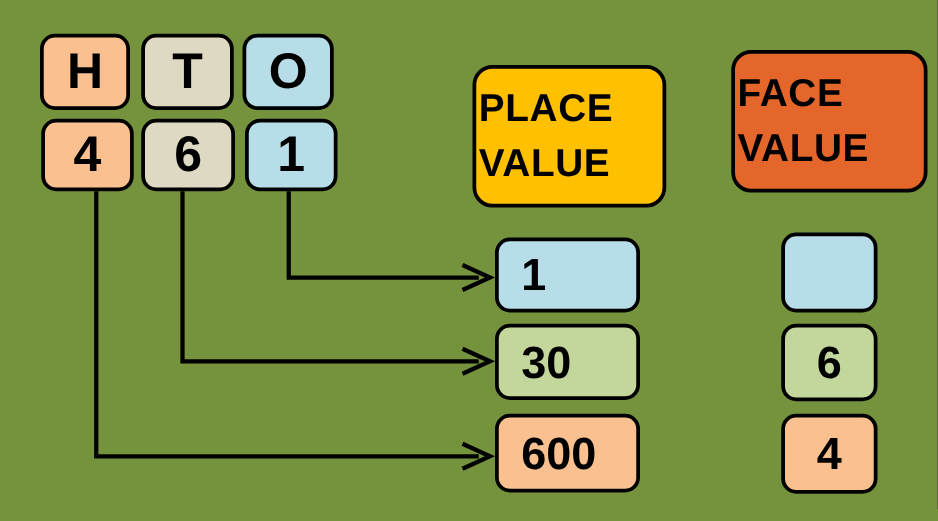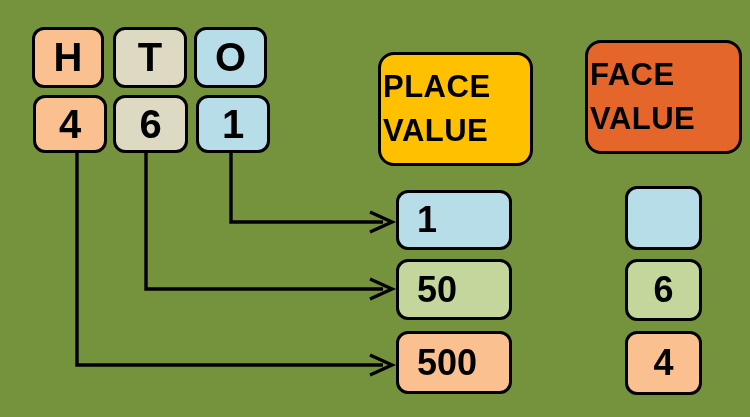--- a/index.html
+++ b/index.html
@@ -111,24 +111,24 @@
   </div>
   <div class="box orangered header hface">
     <span>FACE</span>
     <span>VALUE</span>
   </div>
 
   <div class="box blue pv pv1">
     <span>1</span>
   </div>
   <div class="box green pv pv2">
-    <span>50</span>
+    <span>30</span>
   </div>
   <div class="box peach pv pv3">
-    <span>500</span>
+    <span>600</span>
   </div>
 
   <div class="box blue fv fv1">
     <span></span>
   </div>
   <div class="box green fv fv2">
     <span>6</span>
   </div>
   <div class="box peach fv fv3">
     <span>4</span>

